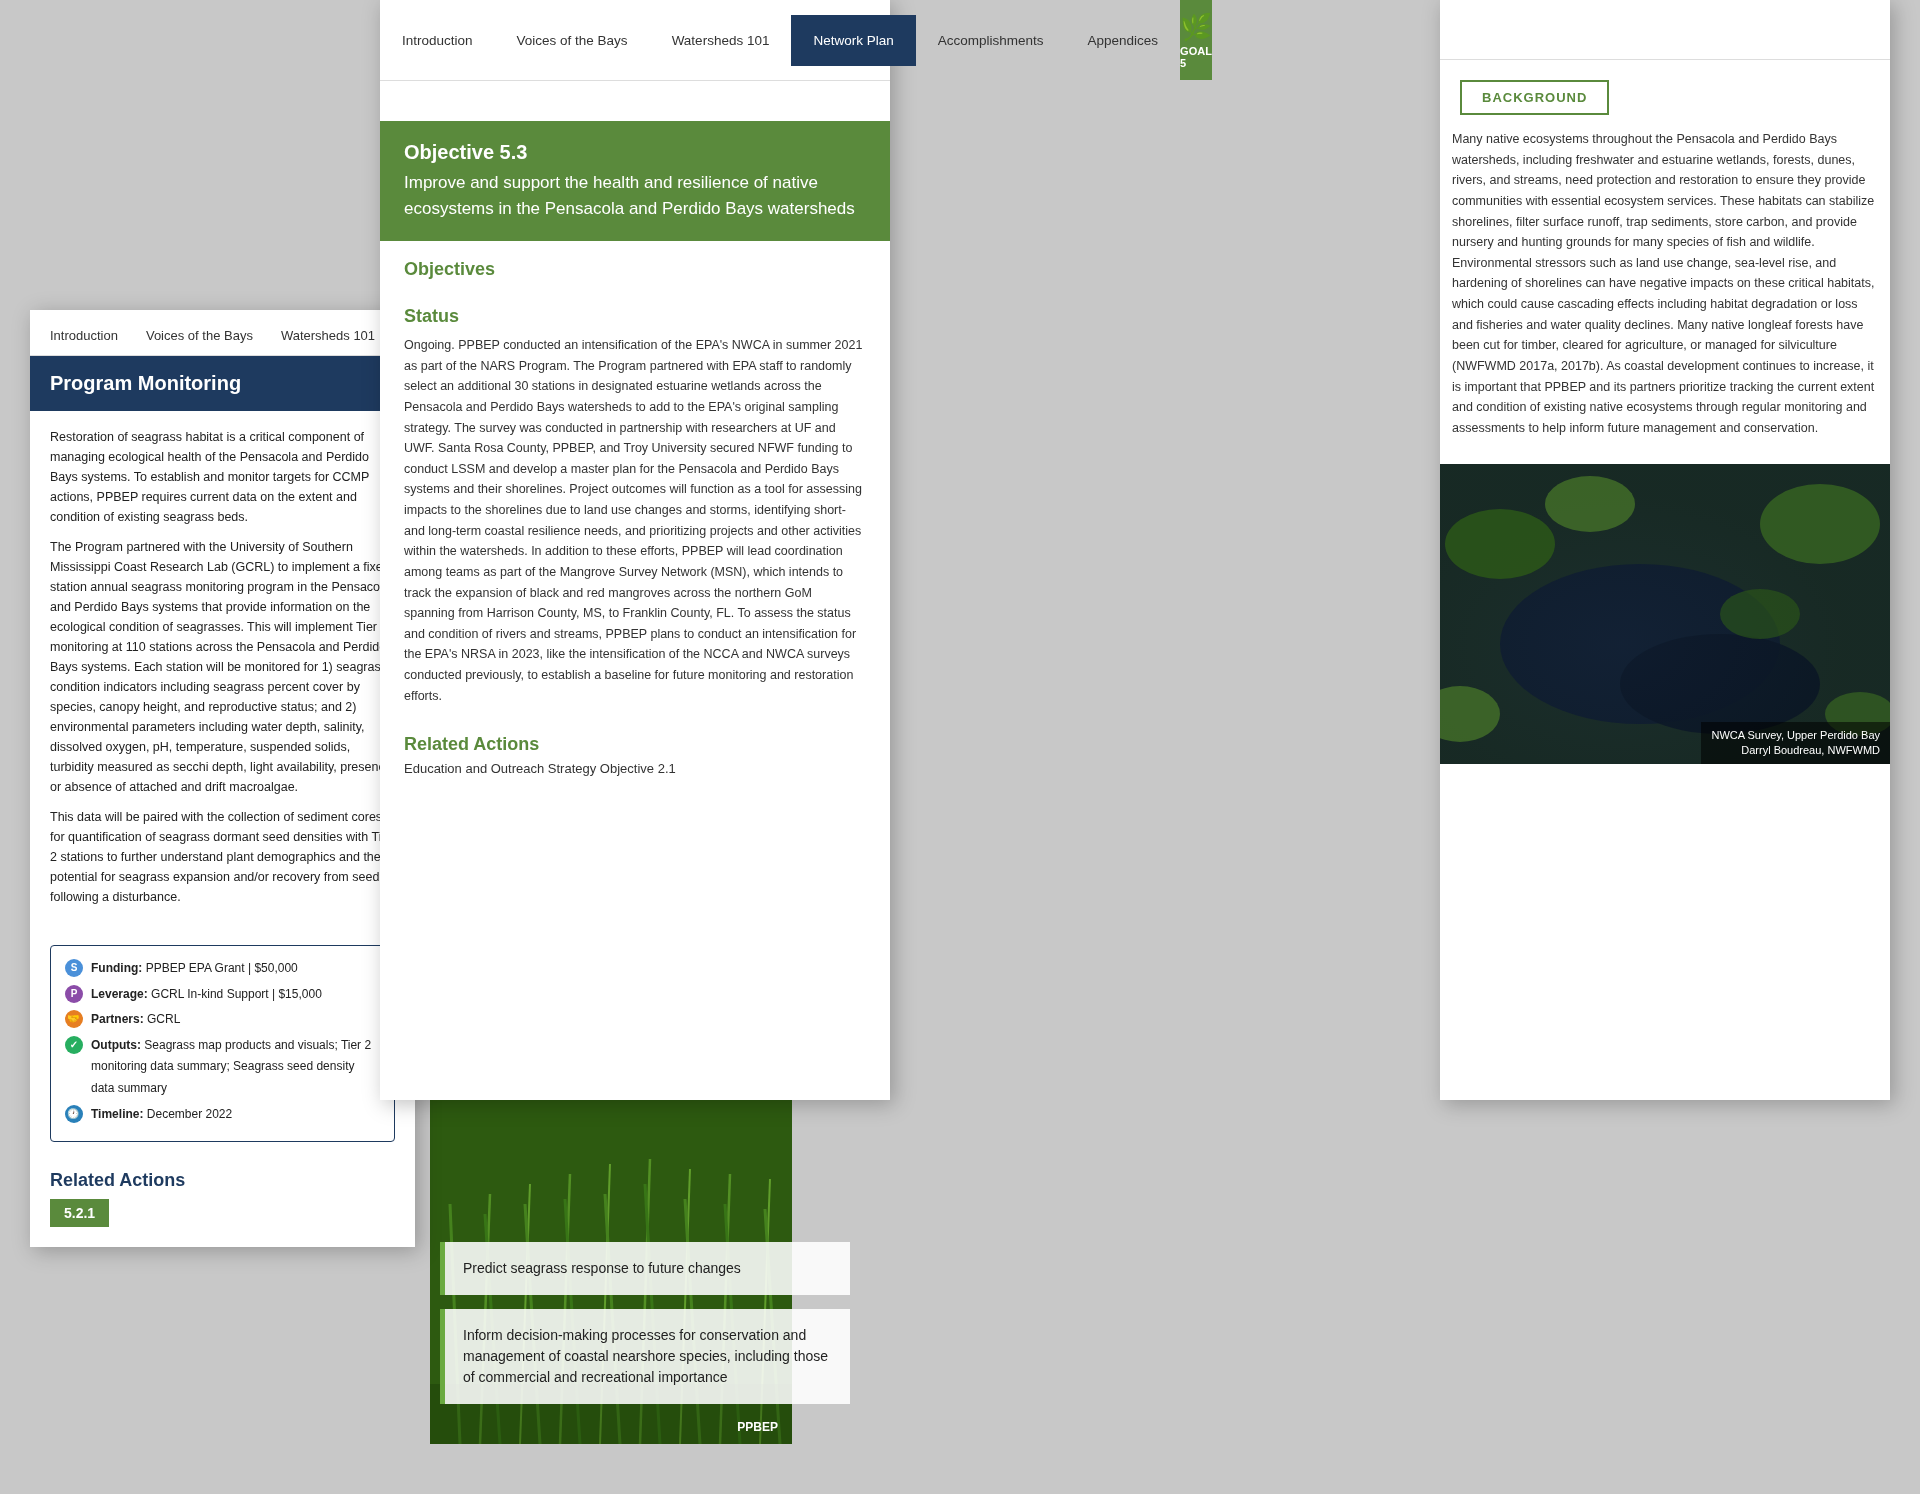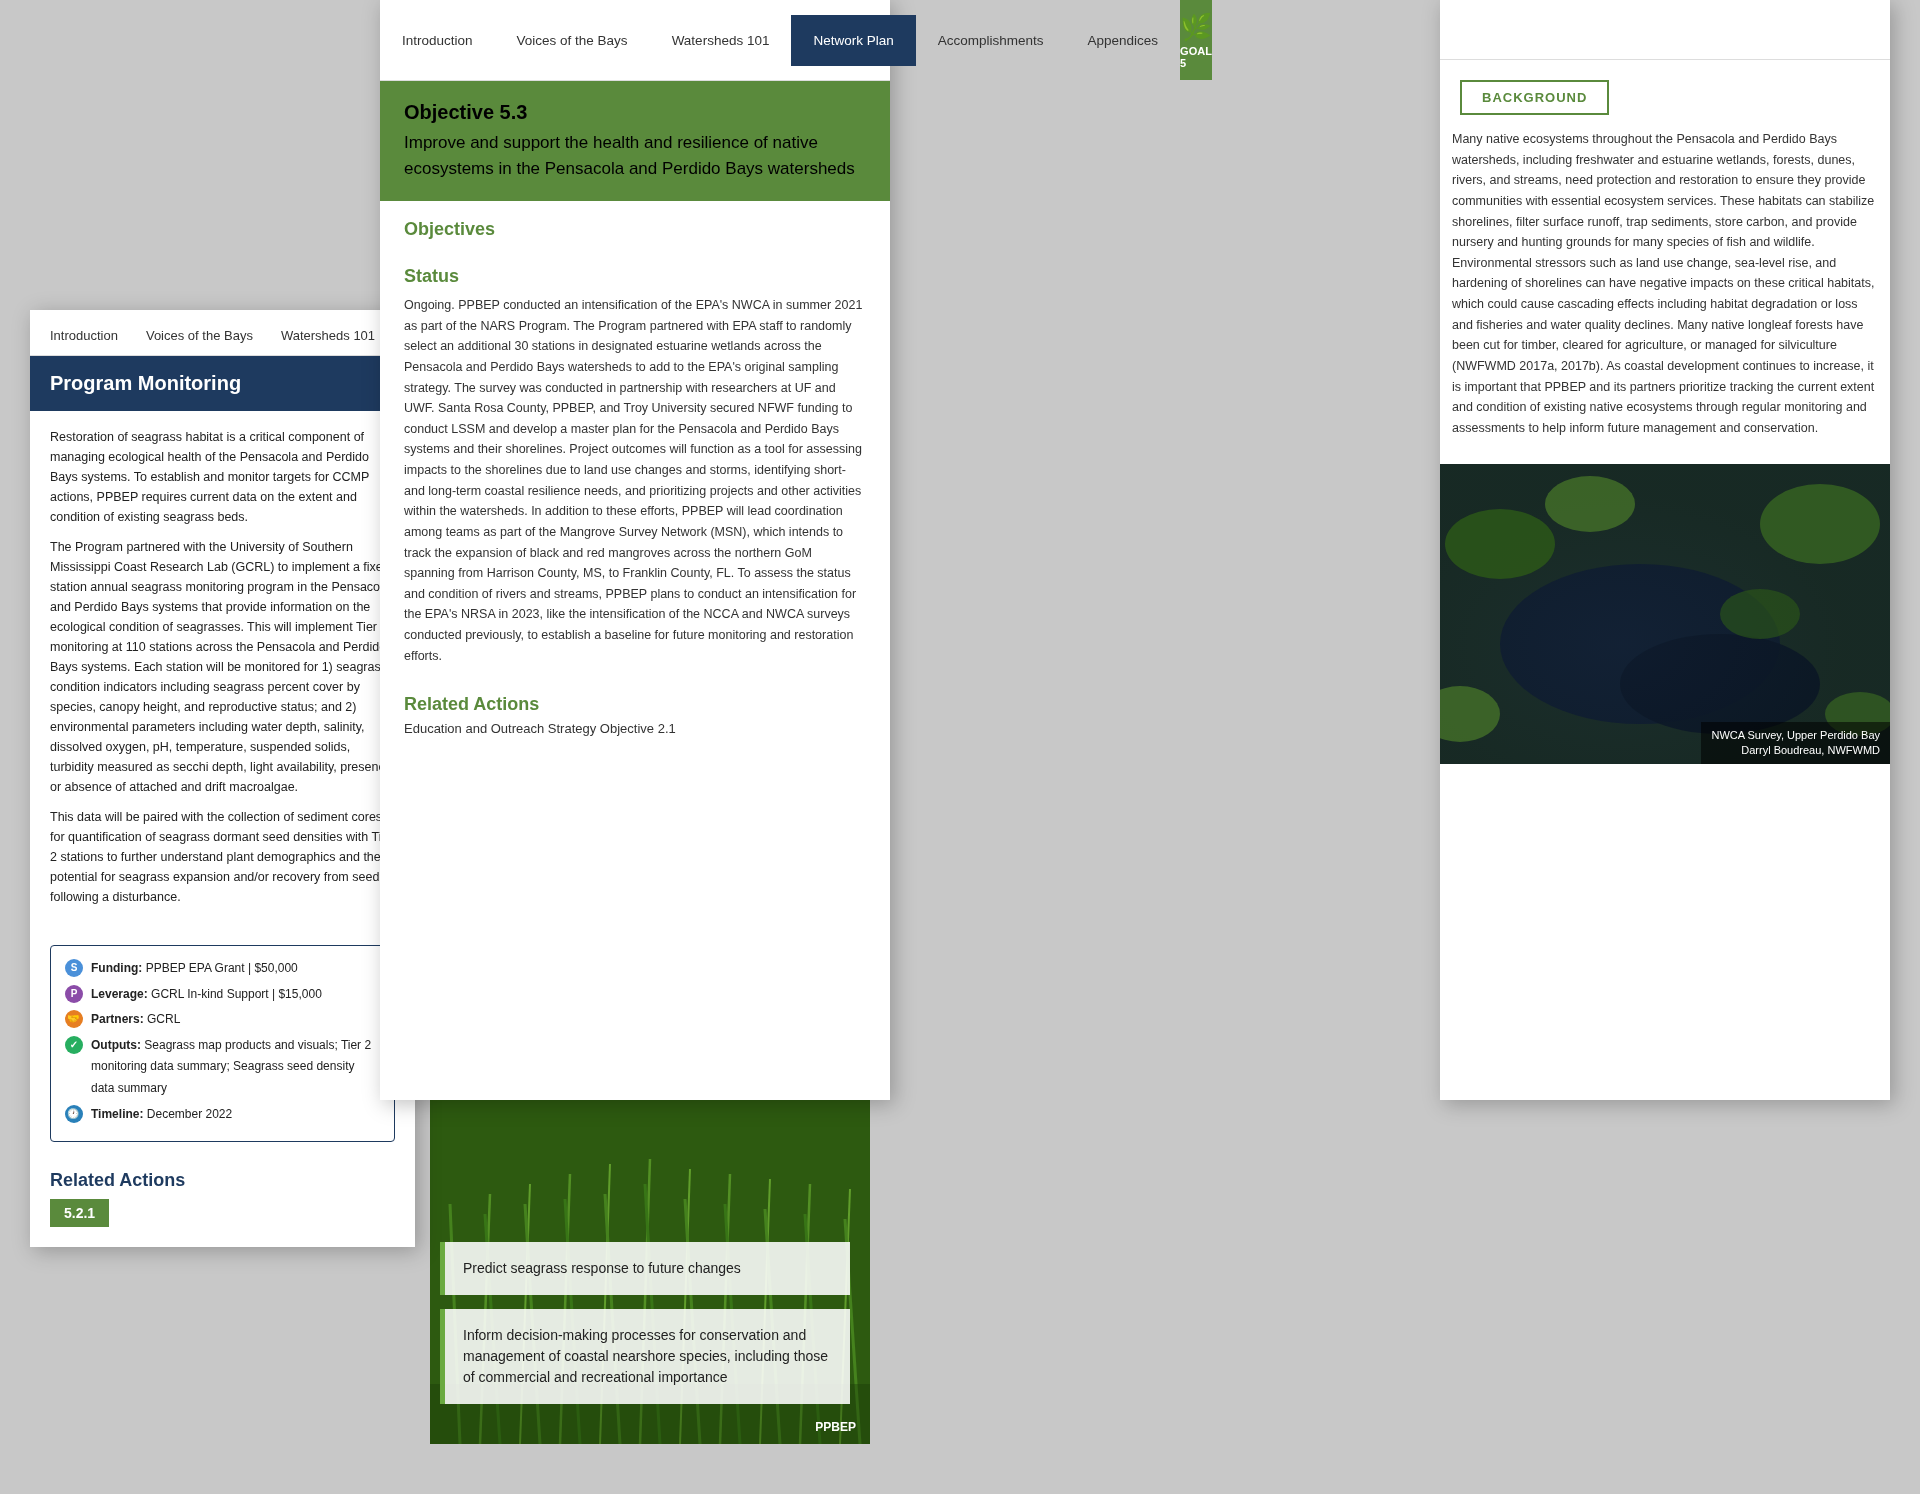--- a/index.html
+++ b/index.html
@@ -143,21 +143,22 @@
       font-weight: bold;
     }
     .card-objective .top-nav .nav-logo .logo-icon {
       font-size: 26px;
       margin-bottom: 2px;
     }
 
     .card-objective .obj-header {
       background: #5a8a3c;
       padding: 20px 24px;
-      color: #000000;
+      color: #ffffff;
+      margin-top: 40px;
     }
     .card-objective .obj-header .obj-num {
       font-size: 20px;
       font-weight: bold;
       margin-bottom: 6px;
     }
     .card-objective .obj-header .obj-title {
       font-size: 17px;
       line-height: 1.5;
     }
@@ -389,21 +390,21 @@
           <ellipse cx="20" cy="250" rx="40" ry="28" fill="#4a7a2a" opacity="0.7"></ellipse>
         </svg>
       </div>
       <div class="photo-caption">
         <div>NWCA Survey, Upper Perdido Bay</div>
         <div>Darryl Boudreau, NWFWMD</div>
       </div>
     </div>
   </div>
 
-  <div style="position:absolute; bottom:50px; left:430px; width:440px; height:440px; z-index:1; overflow:hidden;">
+  <div style="position:absolute; bottom:50px; left:430px; width:362px; height:440px; z-index:1; overflow:hidden;">
     <svg width="440" height="440" viewBox="0 0 440 440" xmlns="http://www.w3.org/2000/svg">
       <rect width="440" height="440" fill="#2d5a10"></rect>
 
       <g opacity="0.85">
         <line x1="30" y1="440" x2="20" y2="200" stroke="#4a8a20" stroke-width="3"></line>
         <line x1="50" y1="440" x2="60" y2="190" stroke="#5a9a28" stroke-width="2.5"></line>
         <line x1="70" y1="440" x2="55" y2="210" stroke="#3a7a18" stroke-width="3"></line>
         <line x1="90" y1="440" x2="100" y2="180" stroke="#6aaa30" stroke-width="2"></line>
         <line x1="110" y1="440" x2="95" y2="200" stroke="#4a8a20" stroke-width="3"></line>
         <line x1="130" y1="440" x2="140" y2="170" stroke="#5a9a28" stroke-width="2.5"></line>

